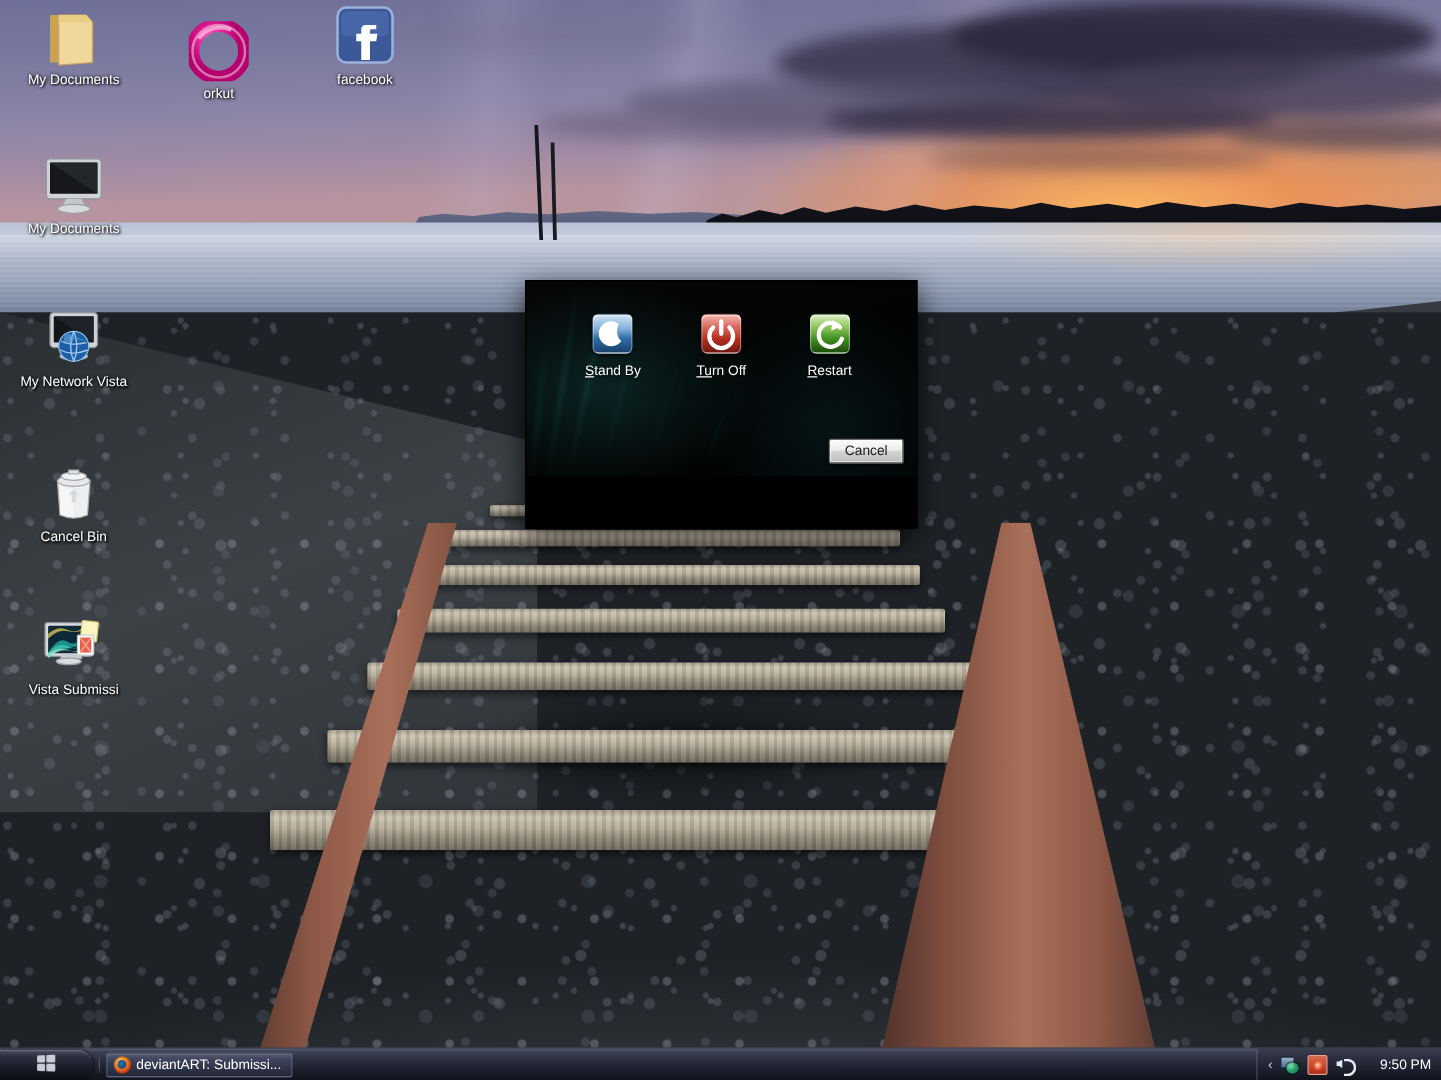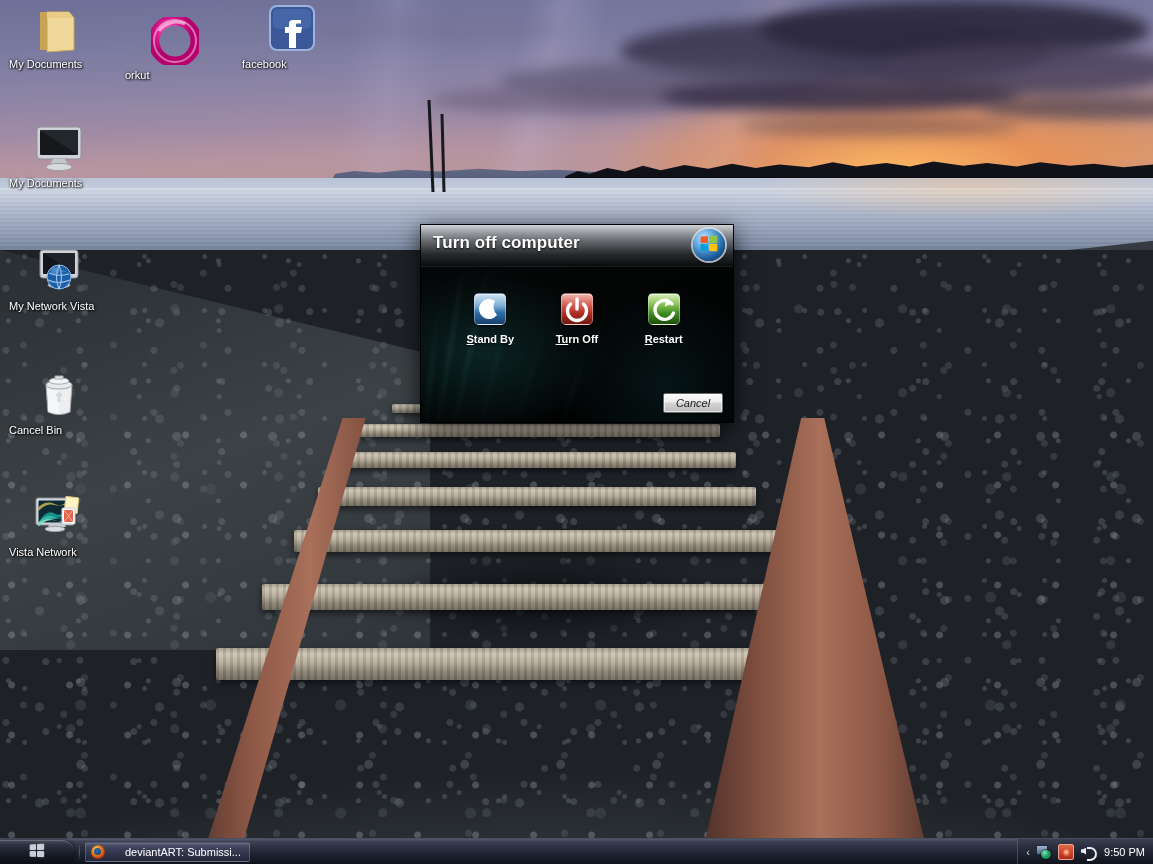--- a/index.html
+++ b/index.html
@@ -187,21 +187,21 @@
   .t0 { left:392px; top:404px; width:296px; height:9px; opacity:.9;}
 
   
   .ballast-dark {
     position:absolute; left:380px; top:550px; width:330px; height:96px;
     background:radial-gradient(ellipse at 50% 50%, rgba(10,12,14,.75), rgba(10,12,14,0) 72%);
   }
 
   
   .icon {
-    position:absolute; width:104px; cursor:default;
+    position:absolute; width:104px; text-align:center; cursor:default;
     user-select:none;
   }
   .icon .glyph { height:48px; display:flex; align-items:flex-end; justify-content:center; }
   .icon .cap {
     display:inline-block; margin-top:3px;
     color:#fff; font-size:11px; line-height:13px;
     text-shadow:1px 1px 2px rgba(0,0,0,.95), 0 0 3px rgba(0,0,0,.9);
     padding:0 2px;
   }
 
@@ -264,36 +264,35 @@
   .opt { width:74px; text-align:center; cursor:default; }
   .opt .oi {
     width:32px; height:32px; margin:0 auto; border-radius:5px;
     position:relative; box-shadow:0 1px 3px rgba(0,0,0,.8), inset 0 1px 0 rgba(255,255,255,.5);
     border:1px solid rgba(255,255,255,.35);
   }
   .oi-standby { background:linear-gradient(180deg,#cfe2f2 0%,#7fb0d8 38%,#2f6ea8 62%,#17406b 100%); }
   .oi-turnoff { background:linear-gradient(180deg,#f0b5ac 0%,#d9645a 34%,#b22e22 64%,#6e1711 100%); }
   .oi-restart { background:linear-gradient(180deg,#d9edbe 0%,#8cc258 34%,#3f8f1f 64%,#1d4c0c 100%); }
   .opt .olabel {
-    margin-top:8px; color:#fff; font-size:11px; font-weight:bold;
+    margin-top:8px; color:#fff; font-size:11px; font-weight:normal;
     text-shadow:0 1px 2px rgba(0,0,0,.95);
     white-space:nowrap;
   }
   .opt .olabel u { text-decoration:underline; }
 
   #cancel-btn {
     position:absolute; right:10px; bottom:10px;
     width:60px; height:20px;
     background:linear-gradient(180deg,#fcfcfc 0%,#ececec 44%,#d2d2d2 52%,#bdbdbd 100%);
     border:1px solid #6a6a6a;
     border-radius:2px;
     color:#1a1a1a; font-size:11px; line-height:18px; text-align:center;
     box-shadow:0 1px 2px rgba(0,0,0,.6), inset 0 0 0 1px rgba(255,255,255,.6);
     cursor:default;
-    font-style:italic;
   }
 
   
   #taskbar {
     position:absolute; left:0; bottom:0; width:1153px; height:26px;
     background:linear-gradient(180deg,#54596b 0%,#3c4154 10%,#2a2e3e 36%,#1b1f2c 70%,#10131c 100%);
     border-top:1px solid #6d7punct;
     border-top:1px solid rgba(140,150,175,.45);
     display:flex; align-items:center;
   }
@@ -308,21 +307,21 @@
   .start-flag { position:relative; width:17px; height:15px; transform:perspective(30px) rotateY(-12deg); }
   .start-flag i { position:absolute; width:7px; height:6px; display:block; background:#c8cdd8; border-radius:1px; }
   .sf1 { left:0; top:0; } .sf2 { left:8px; top:0; }
   .sf3 { left:0; top:7px; } .sf4 { left:8px; top:7px; }
 
   .qlaunch-sep {
     width:1px; height:16px; margin:0 5px;
     background:linear-gradient(180deg,rgba(255,255,255,0),rgba(255,255,255,.25),rgba(255,255,255,0));
   }
   #task-item {
-    display:flex; align-items:center; gap:20px;
+    display:flex; align-items:center; gap:4px;
     height:20px; padding:0 8px 0 5px; min-width:146px;
     background:linear-gradient(180deg,#545a70 0%,#3c415a 30%,#2c3146 70%,#242838 100%);
     border:1px solid rgba(150,160,190,.35);
     border-radius:2px;
     color:#fff; font-size:11px;
     box-shadow:inset 0 1px 0 rgba(255,255,255,.12);
     cursor:default; white-space:nowrap; overflow:hidden;
   }
   .ff-icon {
     width:14px; height:14px; border-radius:50%; flex:0 0 14px;
@@ -366,21 +365,21 @@
   .ti-vol::before{
     content:""; position:absolute; left:1px; top:4px; width:5px; height:7px;
     background:#e8edf6;
     clip-path:polygon(0 25%, 45% 25%, 100% 0, 100% 100%, 45% 75%, 0 75%);
   }
   .ti-vol::after{
     content:""; position:absolute; left:7px; top:3px; width:8px; height:10px;
     border-right:2px solid #e8edf6; border-top:2px solid #e8edf6; border-bottom:2px solid #e8edf6;
     border-radius:0 8px 8px 0;
   }
-  #tray-clock { color:#fff; font-size:11px; margin-left:2px; cursor:default; white-space:nowrap; }
+  #tray-clock { color:#fff; font-size:11px; margin-left:14px; cursor:default; white-space:nowrap; }
 </style>
 </head>
 <body>
 
 <div id="wallpaper">
   <div class="sky"></div>
   <div class="sky-rays"></div>
   <div class="cloud c1"></div>
   <div class="cloud c2"></div>
   <div class="cloud c3"></div>
@@ -530,36 +529,25 @@
       <path d="M7.5 28.5 q10 -6 18 -2 t15 -6 v3 q-8 5 -16 3 t-17 6 z" fill="#9fe3cc" opacity=".75"></path>
       <path d="M7.5 13 q8 -7 16 -3 t17 -6 v4 q-9 5 -17 3 t-16 6 z" fill="#f2d45a" opacity=".7"></path>
       <path d="M19 29 h14 l2 4 h-18 z" fill="#c7ccd1"></path>
       <ellipse cx="24" cy="35" rx="10" ry="2.6" fill="#d9dde0" stroke="#9aa0a6" stroke-width="1"></ellipse>
       <rect x="34" y="3" width="13" height="16" rx="1" fill="#fdf4c4" stroke="#d9cb84" stroke-width="1" transform="rotate(6 40 11)"></rect>
       <rect x="31" y="14" width="13" height="16" rx="1" fill="#fff" stroke="#c8ccd0" stroke-width="1"></rect>
       <rect x="33" y="16" width="9" height="12" fill="#e8604a"></rect>
       <path d="M33 16 l9 12 M42 16 l-9 12" stroke="#f4a28c" stroke-width="1.2"></path>
     </svg>
   </div>
-  <span class="cap">Vista Network</span>
+  <span class="cap">Vista Submissi</span>
 </div>
 
 <div id="dialog">
 
-  <div id="dlg-titlebar">
-    <div id="dlg-title">Turn off computer</div>
-    <div id="dlg-orb">
-      <div class="orb-flag">
-        <i class="of1"></i>
-          <i class="of2"></i>
-          <i class="of3"></i>
-          <i class="of4"></i>
-      </div>
-    </div>
-  </div>
 
   <div id="dlg-body">
     <div class="aurora">
       <span class="a1"></span>
         <span class="a2"></span>
         <span class="a3"></span>
       <span class="a4"></span>
         <span class="a5"></span>
         <span class="a6"></span>
     </div>

